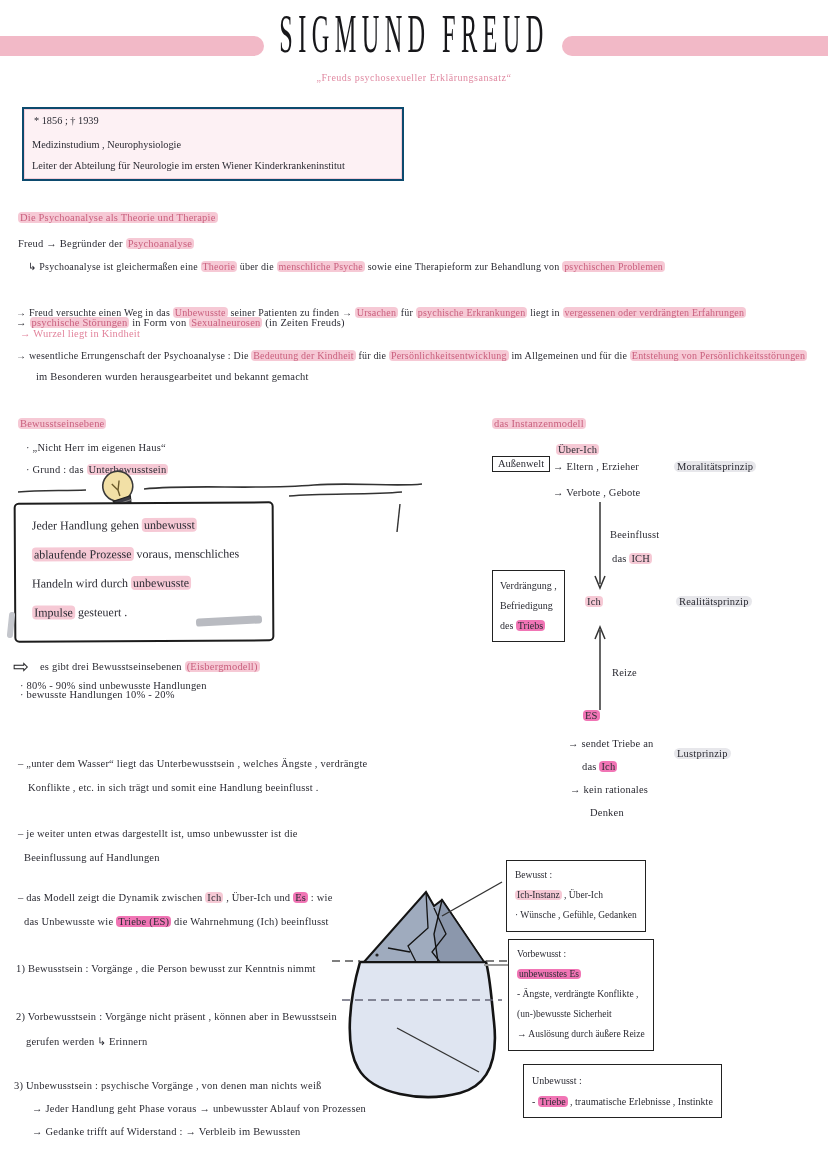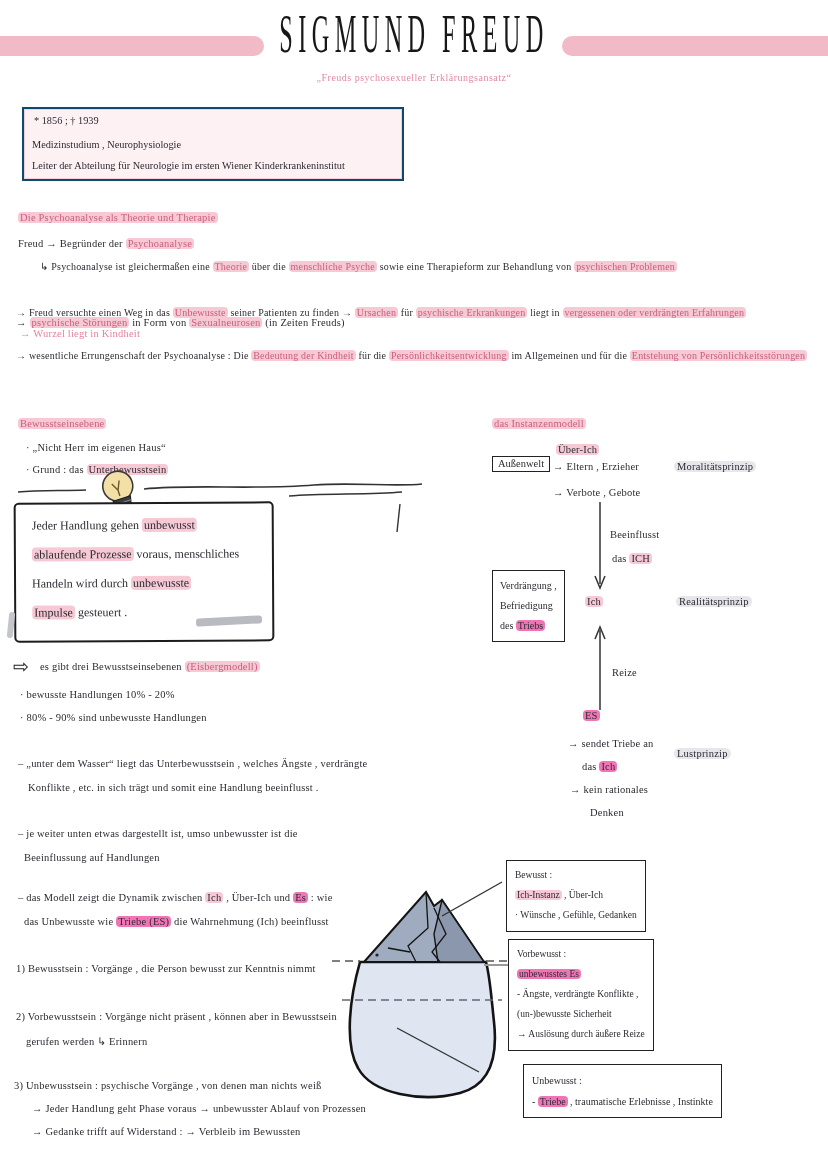--- a/index.html
+++ b/index.html
@@ -54,25 +54,26 @@
   <div class="subtitle">„Freuds psychosexueller Erklärungsansatz“</div>
 
   <div class="infobox">
     <div class="iline" style="left:10px;top:6px;">* 1856  ;  † 1939</div>
     <div class="iline" style="left:8px;top:30px;">Medizinstudium , Neurophysiologie</div>
     <div class="iline" style="left:8px;top:51px;">Leiter der Abteilung für Neurologie im ersten Wiener Kinderkrankeninstitut</div>
   </div>
 
   <div class="line" style="left:18px;top:212px;"><span class="hlp">Die Psychoanalyse als Theorie und Therapie</span></div>
   <div class="line" style="left:18px;top:238px;"><span>Freud → Begründer der </span><span class="hlp">Psychoanalyse</span></div>
-  <div class="line xs" style="left:40px;top:261px;"><span>↳ Psychoanalyse ist gleichermaßen eine </span><span class="hlp">Theorie</span><span> über die </span><span class="hlp">menschliche Psyche</span><span> sowie eine Therapieform zur Behandlung von </span><span class="hlp">psychischen Problemen</span></div>
+  <div class="line xs" style="left:28px;top:261px;"><span>↳ Psychoanalyse ist gleichermaßen eine </span><span class="hlp">Theorie</span><span> über die </span><span class="hlp">menschliche Psyche</span><span> sowie eine Therapieform zur Behandlung von </span><span class="hlp">psychischen Problemen</span></div>
   <div class="line" style="left:16px;top:285px;margin-top:32px;"><span>→ </span><span class="hlp">psychische Störungen</span><span> in Form von </span><span class="hlp">Sexualneurosen</span><span> (in Zeiten Freuds)</span></div>
   <div class="line xs" style="left:16px;top:307px;"><span>→ Freud versuchte einen Weg in das </span><span class="hlp">Unbewusste</span><span> seiner Patienten zu finden → </span><span class="hlp">Ursachen</span><span> für </span><span class="hlp">psychische Erkrankungen</span><span> liegt in </span><span class="hlp">vergessenen oder verdrängten Erfahrungen</span></div>
   <div class="line" style="left:20px;top:328px;"><span class="pink">→ Wurzel liegt in Kindheit</span></div>
   <div class="line xs" style="left:16px;top:350px;"><span>→ wesentliche Errungenschaft der Psychoanalyse : Die </span><span class="hlp">Bedeutung der Kindheit</span><span> für die </span><span class="hlp">Persönlichkeitsentwicklung</span><span> im Allgemeinen und für die </span><span class="hlp">Entstehung von Persönlichkeitsstörungen</span></div>
+  <div class="line" style="left:36px;top:371px;"><span>im Besonderen wurden herausgearbeitet und bekannt gemacht</span></div>
 
   <div class="line" style="left:18px;top:418px;"><span class="hlp">Bewusstseinsebene</span></div>
   <div class="line" style="left:26px;top:442px;"><span>· „Nicht Herr im eigenen Haus“</span></div>
   <div class="line" style="left:26px;top:464px;"><span>· Grund : das </span><span class="hl">Unterbewusstsein</span></div>
 
   <svg style="left:14px;top:464px;" width="420" height="76" viewBox="0 0 420 76">
     <path d="M4,28 C25,26 50,27 72,26" stroke="#333" stroke-width="1.6" fill="none"></path>
     <g transform="rotate(-18 105 26)">
       <circle cx="105" cy="22" r="15" fill="#f2e0a6" stroke="#3a3a3a" stroke-width="1.6"></circle>
       <path d="M100,18 L104,26 L108,17 M104,26 L104,32" stroke="#6b5a2a" stroke-width="1.4" fill="none"></path>
@@ -89,21 +90,21 @@
     <div class="bx" style="top:43px;"><span class="hl">ablaufende Prozesse</span><span> voraus, menschliches</span></div>
     <div class="bx" style="top:72px;"><span>Handeln wird durch </span><span class="hl">unbewusste</span></div>
     <div class="bx" style="top:101px;"><span class="hl">Impulse</span><span> gesteuert .</span></div>
   </div>
   <div class="shadow1"></div>
   <div class="shadow2"></div>
 
   <div class="bigarrow">⇨</div>
   <div class="line" style="left:40px;top:661px;"><span>es gibt drei Bewusstseinsebenen  </span><span class="hlp">(Eisbergmodell)</span></div>
   <div class="line" style="left:20px;top:689px;"><span>· bewusste Handlungen 10% - 20%</span></div>
-  <div class="line" style="left:20px;top:712px;"><span>· 80% - 90%  sind unbewusste Handlungen</span></div>
+  <div class="line" style="left:20px;top:680px;"><span>· 80% - 90%  sind unbewusste Handlungen</span></div>
 
   <div class="line" style="left:18px;top:758px;"><span>– „unter dem Wasser“ liegt das  Unterbewusstsein , welches Ängste , verdrängte</span></div>
   <div class="line" style="left:28px;top:782px;"><span>Konflikte , etc. in  sich trägt und somit eine Handlung beeinflusst .</span></div>
   <div class="line" style="left:18px;top:828px;"><span>– je weiter unten etwas dargestellt ist, umso unbewusster ist die</span></div>
   <div class="line" style="left:24px;top:852px;"><span>Beeinflussung auf Handlungen</span></div>
   <div class="line" style="left:18px;top:892px;"><span>– das Modell zeigt die Dynamik zwischen </span><span class="hl">Ich</span><span> , Über-Ich und </span><span class="hl2">Es</span><span> : wie</span></div>
   <div class="line" style="left:24px;top:916px;"><span>das Unbewusste  wie </span><span class="hl2">Triebe (ES)</span><span> die Wahrnehmung (Ich) beeinflusst</span></div>
 
   <div class="line" style="left:16px;top:963px;"><span>1) Bewusstsein : Vorgänge , die Person bewusst  zur  Kenntnis nimmt</span></div>
   <div class="line" style="left:16px;top:1011px;"><span>2) Vorbewusstsein : Vorgänge nicht  präsent , können aber in Bewusstsein</span></div>

